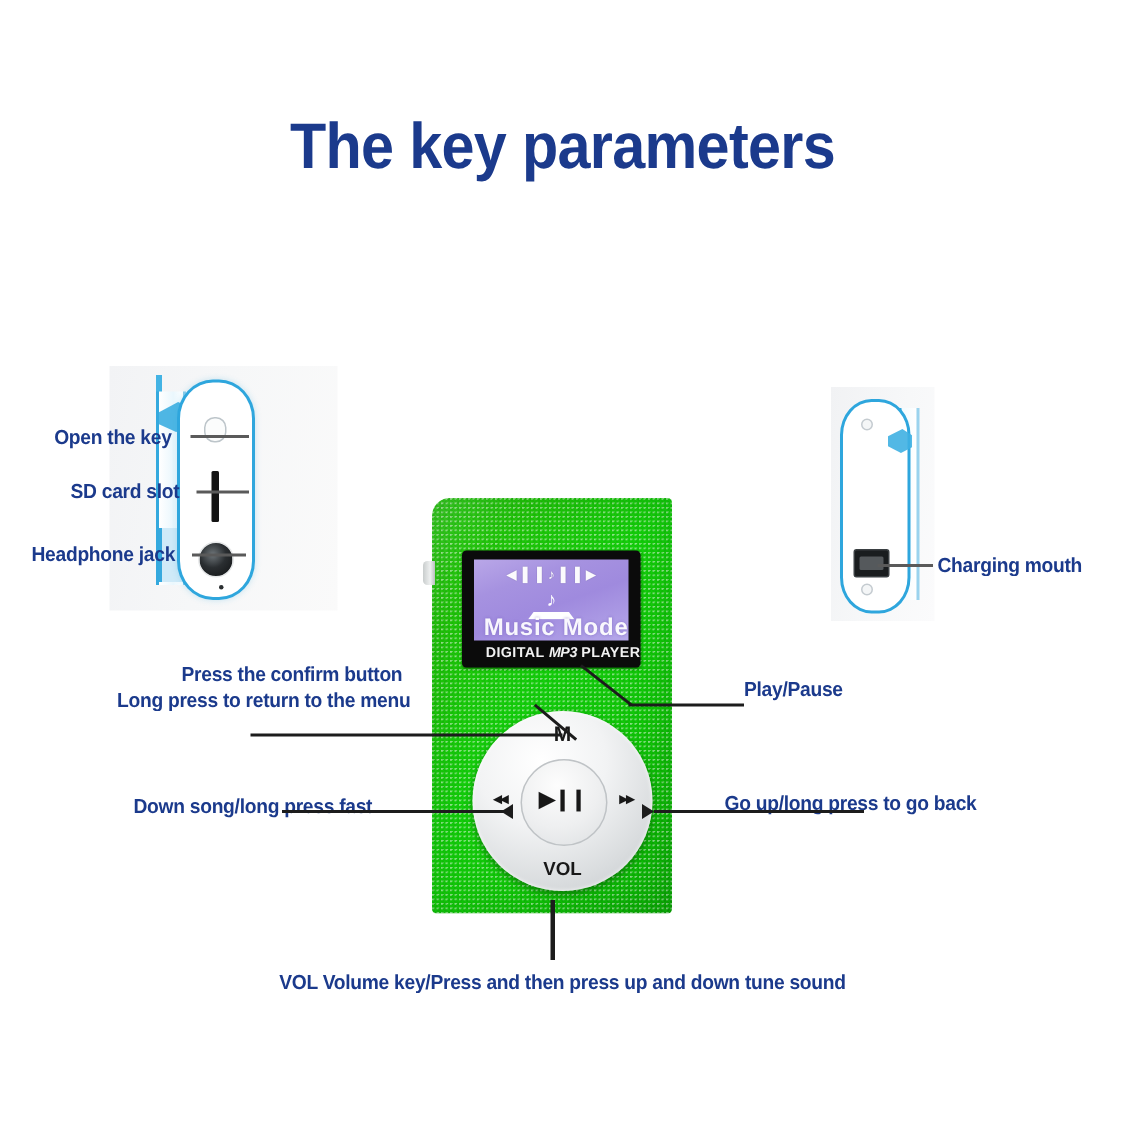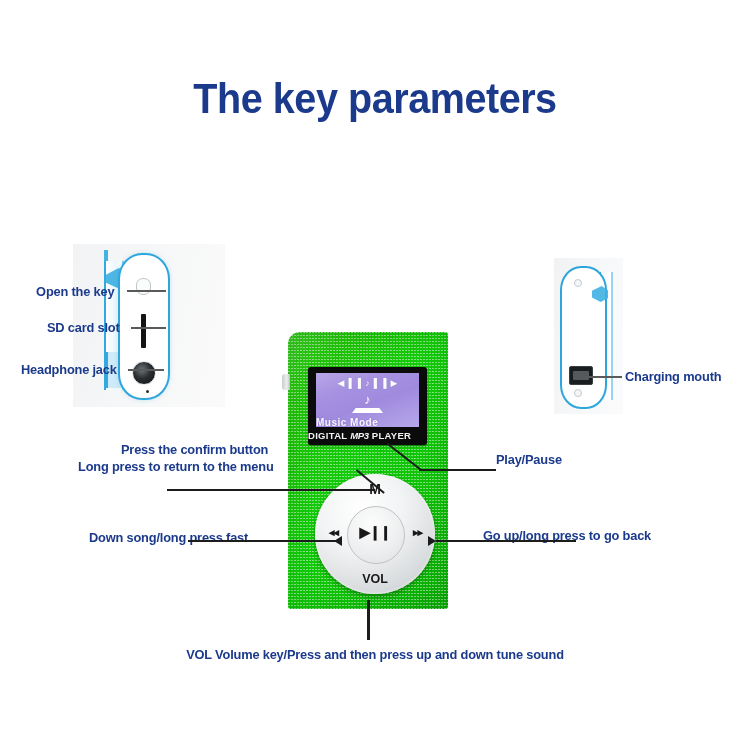--- a/index.html
+++ b/index.html
@@ -188,27 +188,27 @@
   .lcd-note{
     position:absolute;left:0;top:20px;width:103px;text-align:center;
     color:#ffffff;font-size:13px;line-height:1;
   }
   .lcd-base{
     position:absolute;left:36px;top:35px;width:31px;height:5px;
     background:#ffffff;
     clip-path:polygon(12% 0,88% 0,100% 100%,0 100%);
   }
   .lcd-mode{
-    position:absolute;left:0;bottom:-1px;width:103px;text-align:left;
-    color:#ffffff;font-size:10px;font-weight:bold;letter-spacing:.5px;
+    position:absolute;left:0;bottom:-1px;width:103px;text-align:right;
+    color:#ffffff;font-size:16px;font-weight:bold;letter-spacing:.5px;
     opacity:.92;
     text-shadow:0 0 2px rgba(120,100,190,.8);
   }
   .lcd-caption{
-    position:absolute;left:0;bottom:4px;width:119px;text-align:left;
+    position:absolute;left:0;bottom:4px;width:119px;text-align:right;
     color:#f2f2f2;font-size:9.5px;font-weight:bold;letter-spacing:.3px;
     font-family:"Liberation Sans", sans-serif;
   }
   .lcd-caption .mp3word{font-style:italic;letter-spacing:-.3px;}
 
   
   .wheel{
     position:absolute;left:27px;top:142px;width:120px;height:120px;
     border-radius:50%;
     background:

